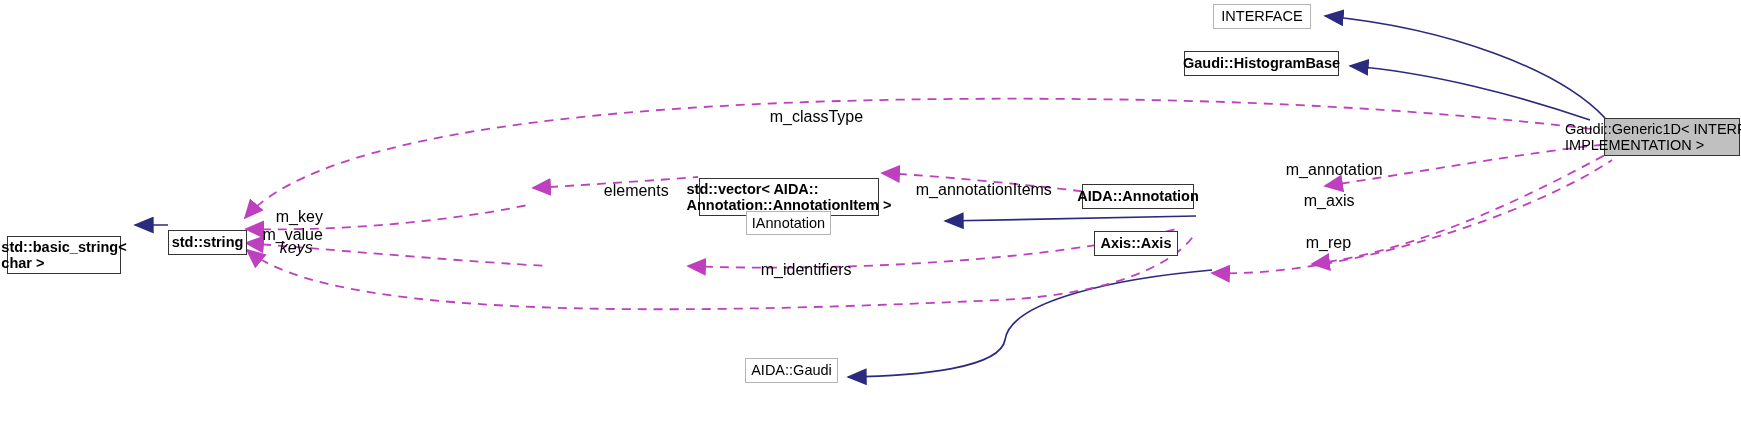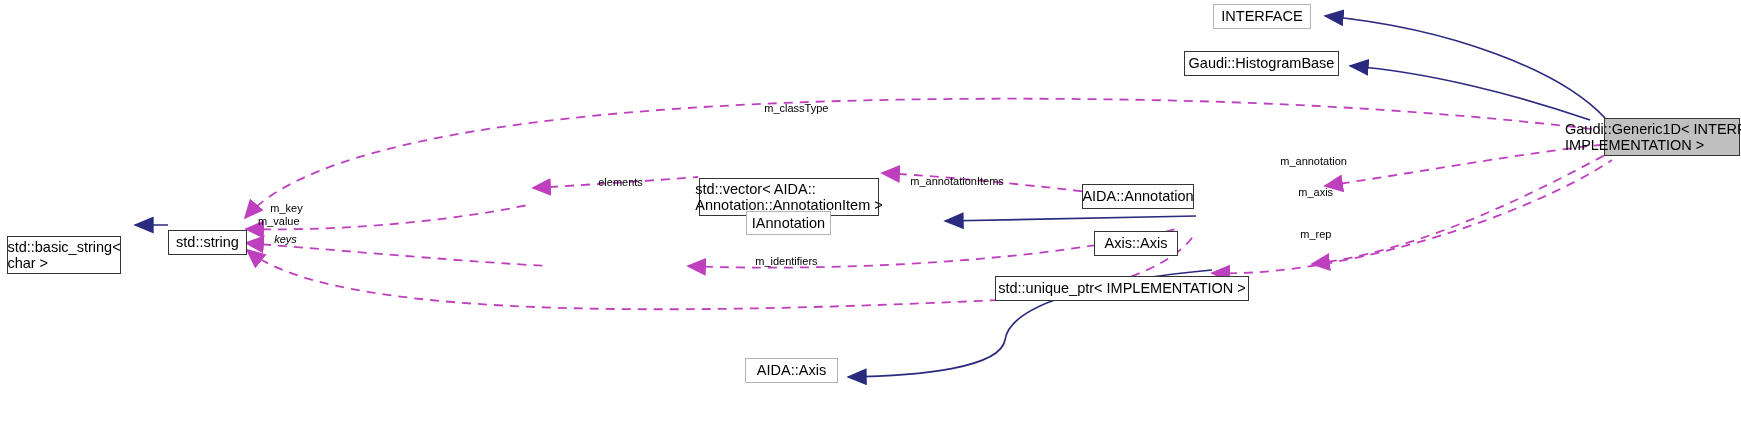--- a/index.html
+++ b/index.html
@@ -26,29 +26,29 @@
     text-align:left;
     font-size:14.5px;
     line-height:1.12;
     color:#000000;
     background:#ffffff;
     border:1px solid #404040;
     white-space:pre;
     padding:0 23px;
     z-index:3;
   }
-  .node.thick{ border:1.6px solid #343434; }
+  .node.thick{ border:1.6px solid #343434;font-weight:bold; }
   .node.faint{ border:1px solid #b4b4b4; }
   .node.highlight{
     background:#c0c0c0;
     border:1.6px solid #343434;
   }
   .edge-label{
     position:absolute;
-    font-size:11px;
+    font-size:16px;
     line-height:1.12;
     color:#000000;
     white-space:pre;
     text-align:center;
     z-index:4;
     background:transparent;
   }
 </style>
 </head>
 <body>
@@ -136,26 +136,23 @@
 
   <div class="node thick" style="left:1082px; top:184px; width:112px; height:25px;">
     <span>AIDA::Annotation</span>
   </div>
 
 
   <div class="node thick" style="left:1094px; top:231px; width:84px; height:25px;">
     <span>Axis::Axis</span>
   </div>
 
-  <div class="node thick" style="left:995px; top:276px; width:254px; height:25px;">
-    <span>std::unique_ptr&lt; IMPLEMENTATION &gt;</span>
-  </div>
 
   <div class="node faint" style="left:745px; top:358px; width:93px; height:25px;">
-    <span>AIDA::Axis</span>
+    <span>AIDA::Gaudi</span>
   </div>
 
   <div class="edge-label" style="left:752px; top:90px;">
     <span>m_classType</span>
   </div>
 
   <div class="edge-label" style="left:1268px; top:143px;">
     <span>m_annotation</span>
   </div>
 
@@ -168,21 +165,21 @@
   </div>
 
   <div class="edge-label" style="left:586px; top:164px;">
     <span>elements</span>
   </div>
 
   <div class="edge-label" style="left:898px; top:163px;">
     <span>m_annotationItems</span>
   </div>
 
-  <div class="edge-label" style="left:258px; top:190px; text-align:left;">
+  <div class="edge-label" style="left:258px; top:190px; text-align:right;">
     <span>m_key
 m_value</span>
   </div>
 
   <div class="edge-label" style="left:262px; top:221px;font-style:italic;">
     <span>keys</span>
   </div>
 
   <div class="edge-label" style="left:743px; top:243px;">
     <span>m_identifiers</span>

